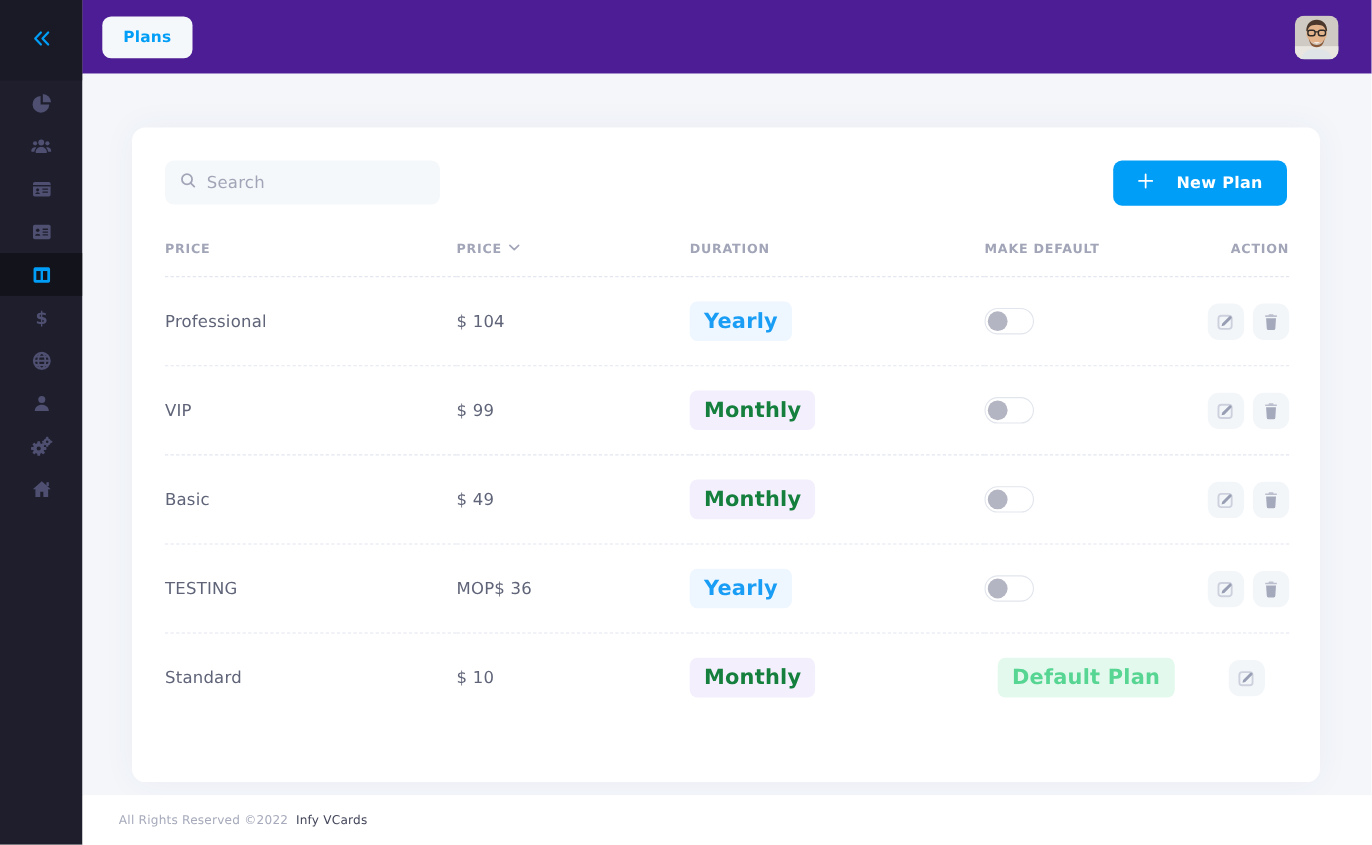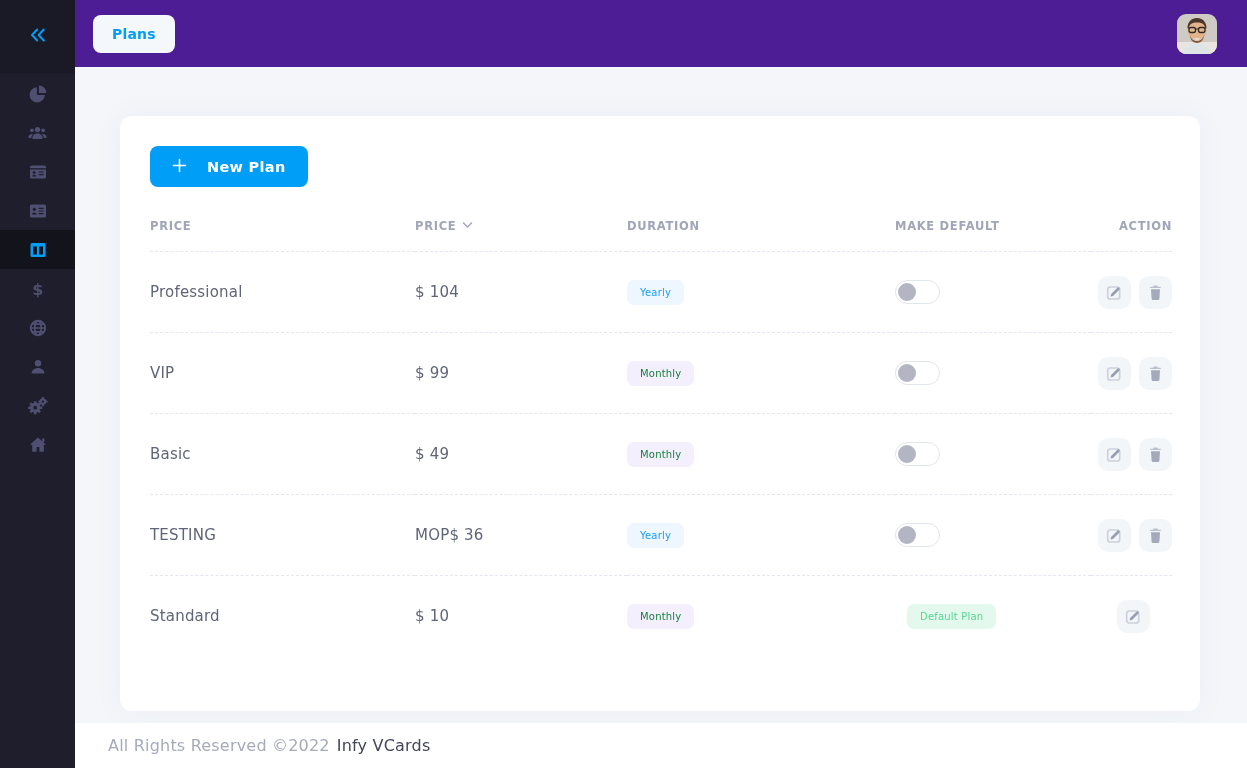--- a/index.html
+++ b/index.html
@@ -34,38 +34,38 @@
   .search-box input::placeholder { color:#a1a5b7; }
   .btn-primary { height:41px; background:#009ef7; border:none; border-radius:8px; color:#fff; font-family:inherit; font-size:14.5px; font-weight:600; letter-spacing:.3px; padding:0 22px; display:flex; align-items:center; gap:20px; cursor:pointer; }
   
   table { border-collapse:collapse; table-layout:fixed; width:1022px; margin:6px 28px 0 30px; }
   col.c-name{width:265px} col.c-price{width:212px} col.c-duration{width:268px} col.c-default{width:196px} col.c-action{width:81px}
   th { text-align:left; font-size:11.5px; font-weight:600; color:#a1a5b7; letter-spacing:.7px; padding:25px 0 18px; border-bottom:1px dashed #e4e6ef; cursor:pointer; }
   th.th-action { text-align:right; cursor:default; }
   th .sort { margin-left:6px; vertical-align:1px; }
   td { height:81px; border-bottom:1px dashed #e4e6ef; font-size:15px; color:#5f6478; vertical-align:middle; }
   tr:last-child td { border-bottom:none; }
-  .badge { display:inline-block; padding:7px 13px; border-radius:7px; font-size:10px; font-weight:400; letter-spacing:.2px; }
+  .badge { display:inline-block; padding:7px 13px; border-radius:7px; font-size:19px; font-weight:700; letter-spacing:.2px; }
   .badge.yearly  { background:#eef6ff; color:#1a9ef5; }
   .badge.monthly { background:#f4effd; color:#15803d; }
   .badge.default { background:#e4f9ed; color:#57d592;margin-left:12px; }
   .toggle { width:45px; height:24px; border:1px solid #e1e5ec; background:#fff; border-radius:14px; position:relative; cursor:pointer; }
   .toggle .knob { position:absolute; left:2px; top:2px; width:18px; height:18px; border-radius:50%; background:#b3b5c2; }
   .td-action .wrap { display:flex; justify-content:flex-end; gap:8px; }
   .td-action .wrap.single { margin-right:22px; }
   .icon-btn { width:33px; height:33px; border:none; border-radius:10px; background:#f3f6f9; display:flex; align-items:center; justify-content:center; cursor:pointer; }
   
   .table-footer { display:flex; align-items:center; justify-content:space-between; padding:17px 30px 0; }
   .tf-left { display:flex; align-items:center; gap:14px; font-size:14.5px; color:#5f6478; }
   .page-size { width:73px; height:35px; background:#f5f8fa; border-radius:8px; display:flex; align-items:center; justify-content:space-between; padding:0 13px; font-size:14px; color:#5f6478; cursor:pointer; }
   .tf-right { display:flex; align-items:center; gap:16px; }
   .page-link { font-size:15px; color:#a2a4b8; cursor:pointer; background:none; border:none; font-family:inherit; letter-spacing:.2px; }
   .page-current { width:31px; height:31px; border:none; border-radius:8px; background:#009ef7; color:#fff; font-size:14px; font-weight:600; display:flex; align-items:center; justify-content:center; cursor:pointer; }
   
-  .app-footer { height:45px; background:#fff; display:flex; align-items:center; padding-left:33px; gap:7px; font-size:16px; }
+  .app-footer { height:45px; background:#fff; display:flex; align-items:center; padding-left:33px; gap:7px; font-size:11px; }
   .copyright { color:#a6aabb; }
   .brand { color:#43465a; }
 </style>
 </head>
 <body>
 
 <aside class="sidebar">
   <div class="sidebar-header">
     <span>
       <svg width="22" height="22" viewBox="0 0 22 22">
@@ -202,20 +202,29 @@
         <path d="M18.5 15h3" stroke="#2e2a27" stroke-width="1.2"></path>
         <path d="M17 24.5c1.8 1.4 4.2 1.4 6 0z" fill="#fff"></path>
       </svg>
     </div>
   </header>
 
   <section class="content">
     <div class="card">
 
       <div class="card-toolbar">
+        <div class="search-box">
+          <span>
+            <svg width="16" height="16" viewBox="0 0 16 16">
+                <circle cx="7" cy="7" r="4.6" fill="none" stroke="#a1a5b7" stroke-width="1.6"></circle>
+                <path d="m10.6 10.6 3 3" stroke="#a1a5b7" stroke-width="1.6" stroke-linecap="round"></path>
+              </svg>
+          </span>
+          <input type="text" placeholder="Search" style="">
+        </div>
         <button class="btn-primary">
           <span>
             <svg width="15" height="15" viewBox="0 0 15 15">
                 <path d="M7.5 1.5v12M1.5 7.5h12" stroke="#fff" stroke-width="1.6" stroke-linecap="round"></path>
               </svg>
           </span>
           <span>New Plan</span>
         </button>
       </div>
 

